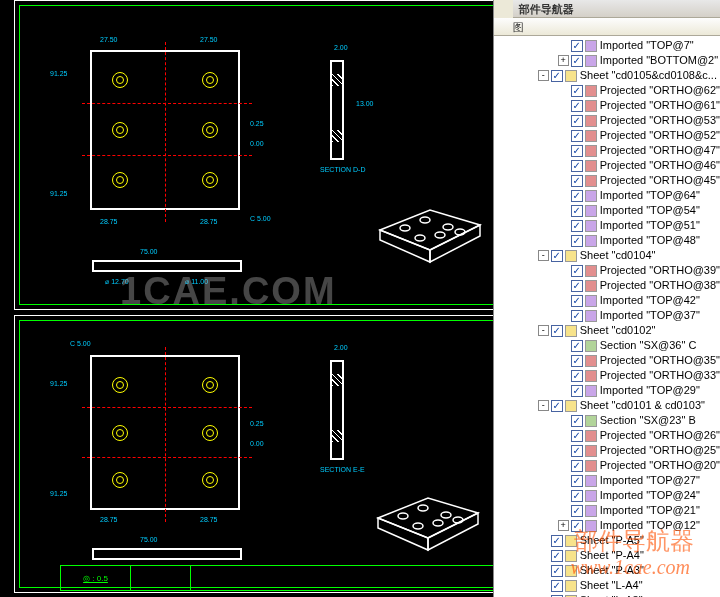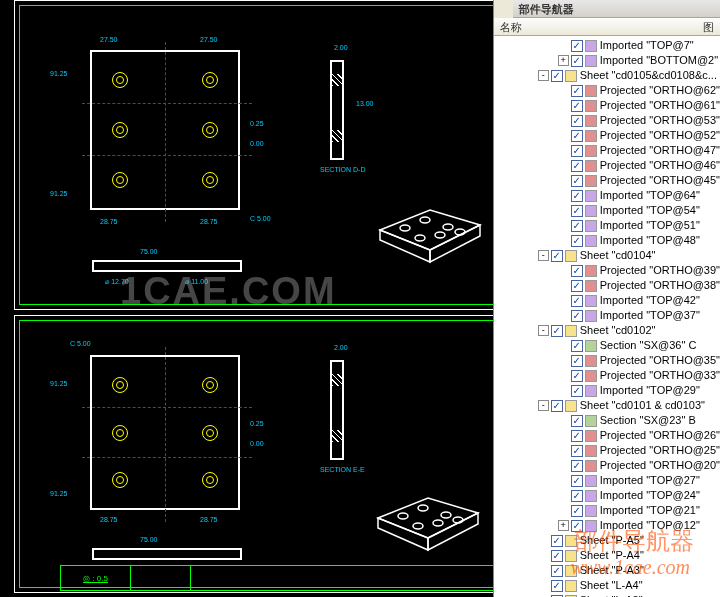--- a/index.html
+++ b/index.html
@@ -320,21 +320,20 @@
       <div style="width:60px;"></div>
       <div style="flex:1;"></div>
     </div>
 
     <div class="wm" style="left:120px; top:270px;">1CAE.COM</div>
   </div>
 
   <div class="panel">
     <div class="panel-title">部件导航器</div>
     <div class="panel-header">
-      <div class="col">名称</div>
       <div style="width:24px; text-align:right;">图</div>
     </div>
     <div class="tree" id="tree">
         <div class="node indent-3">
           <span class="expander none">·</span>
           <span class="chk">✓</span>
           <span class="ticon imp-i"></span>
           <span class="label">Imported "TOP@7"</span>
         </div>
         <div class="node indent-3">

